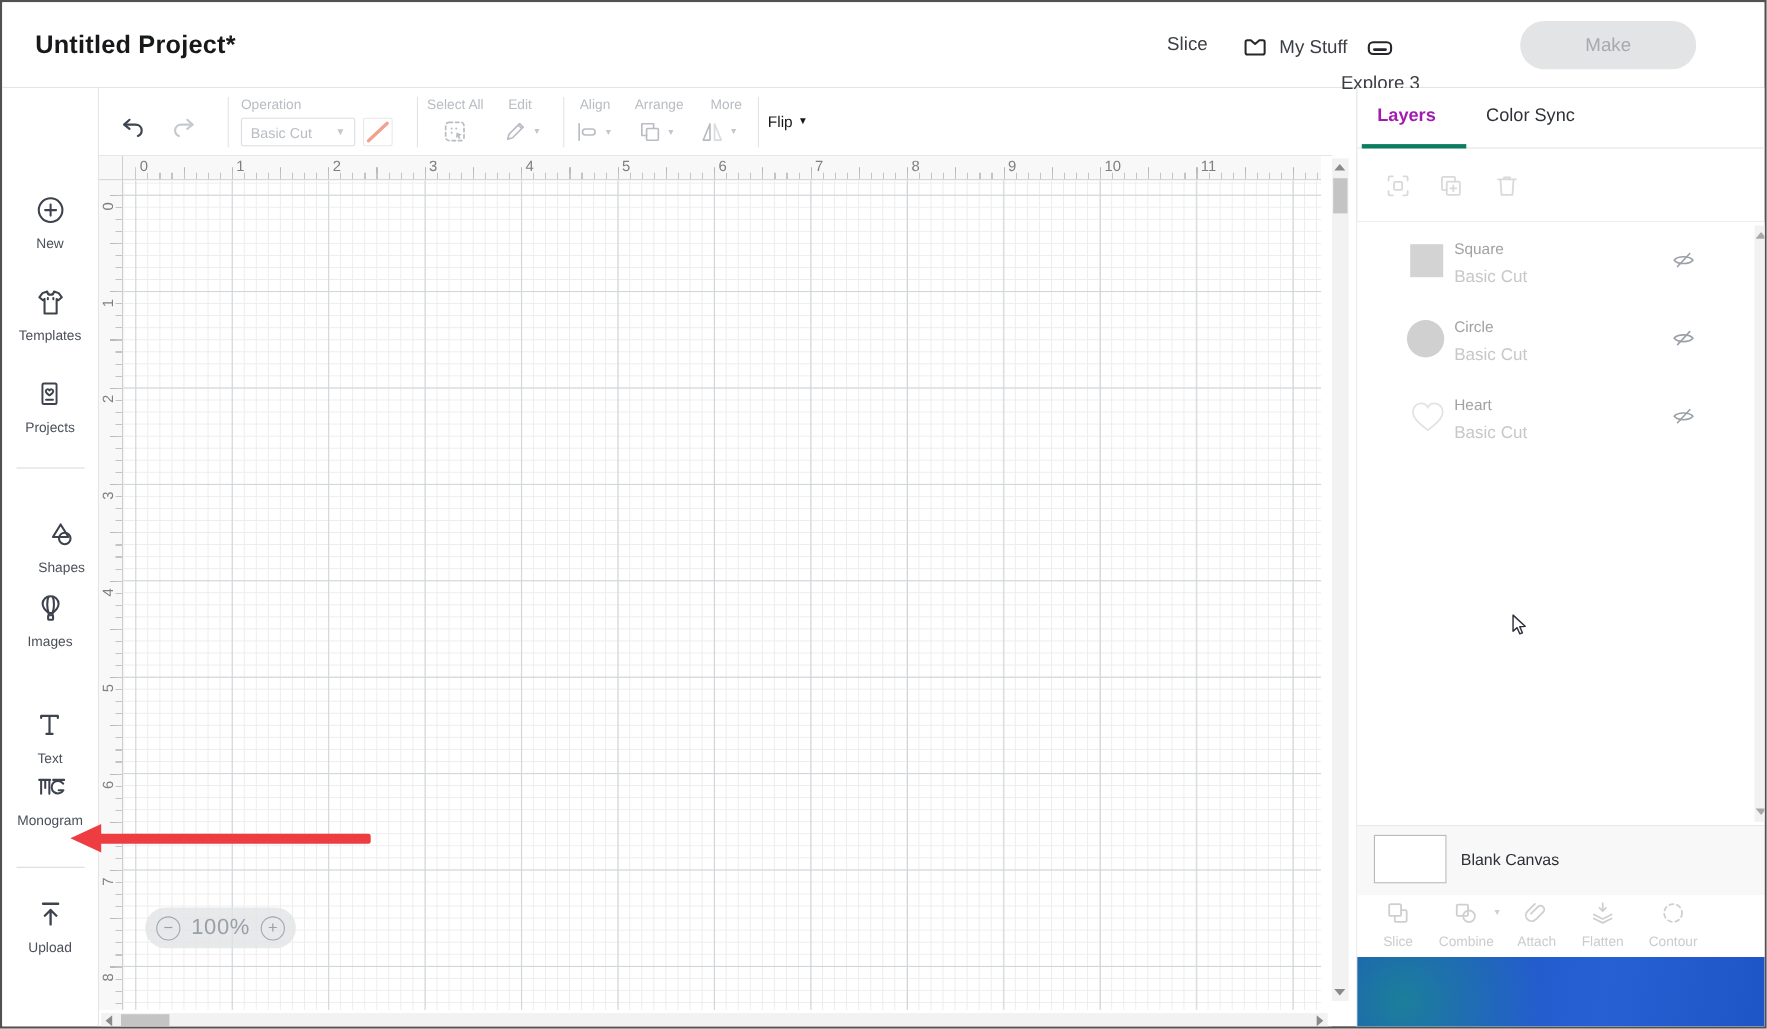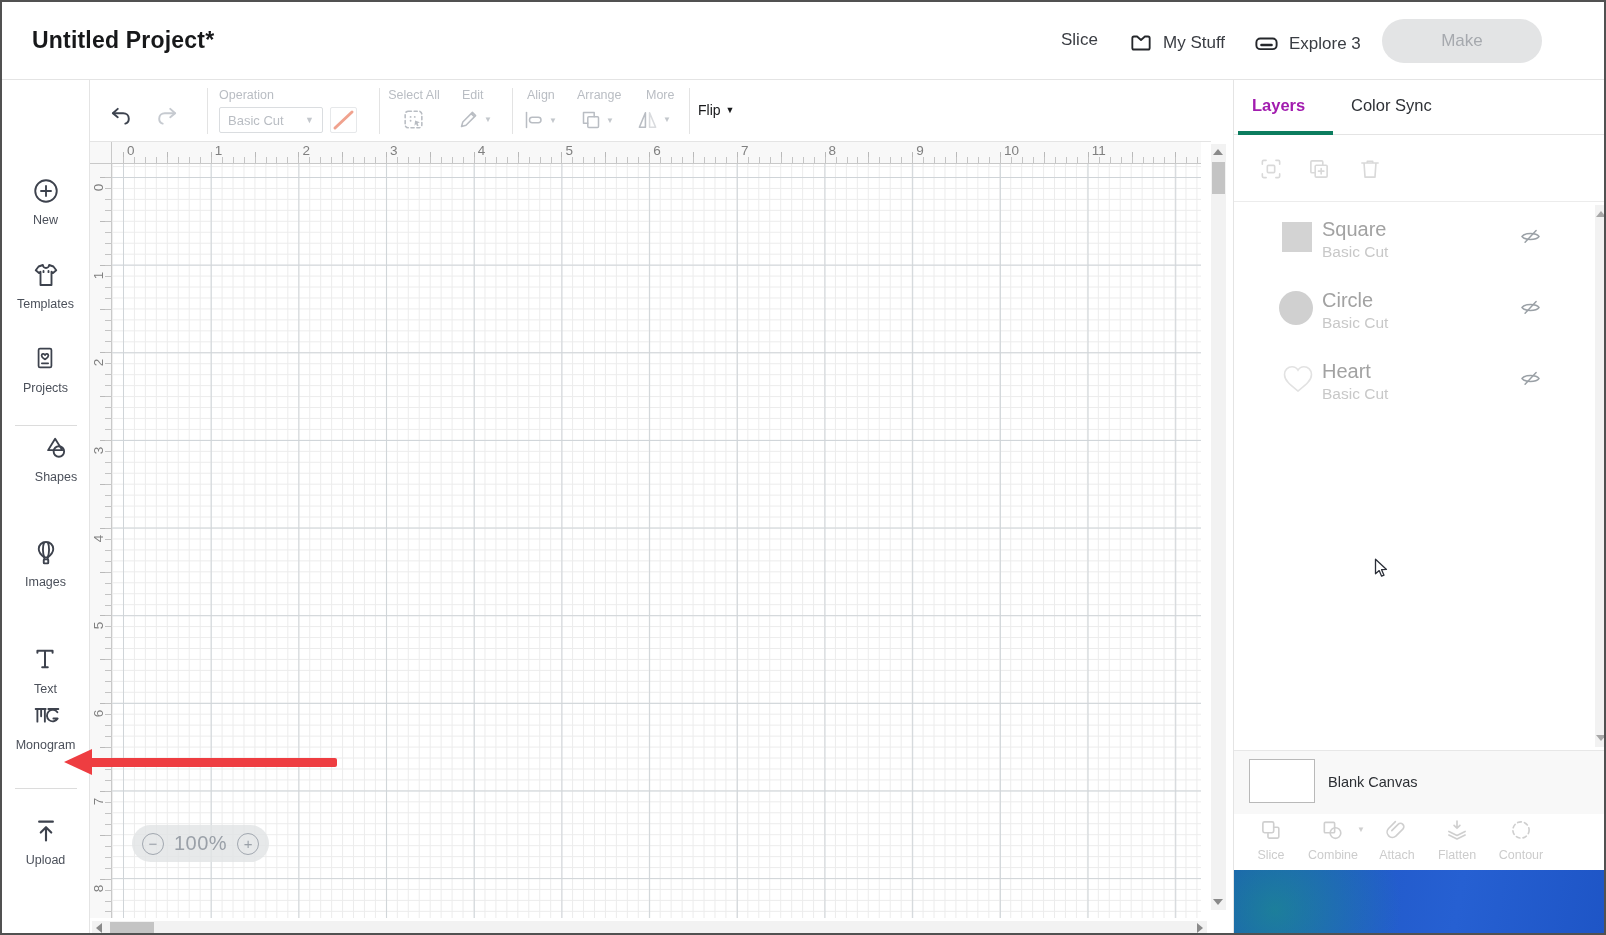--- a/index.html
+++ b/index.html
@@ -11,21 +11,21 @@
   }
   svg { display:block; }
   .ic { fill:none; stroke:currentColor; stroke-width:1.5; stroke-linecap:round; stroke-linejoin:round; }
 
   
   #topbar { position:absolute; left:0; top:0; width:100%; height:78px; background:#fff; border-bottom:1px solid #e4e4e4; }
   #title { position:absolute; left:30px; top:25px; font-size:23px; font-weight:700; color:#17181a; letter-spacing:.2px; }
   .hd-item { position:absolute; top:28px; display:flex; align-items:center; gap:9px; font-size:17px; color:#3a3d43; cursor:pointer; }
   #hd-save { left:1059px; }
   #hd-mystuff { left:1126px; }
-  #hd-machine { left:1251px; }
+  #hd-machine { left:1217px;flex-direction:column; }
   #make-btn { position:absolute; left:1380px; top:17px; width:160px; height:44px; border-radius:22px;
     background:#e3e4e5; color:#a6a9ae; font-size:17px; display:flex; align-items:center; justify-content:center; }
 
   
   #sidebar { position:absolute; left:0; top:78px; width:88px; height:857px; background:#fff; border-right:1px solid #e4e4e4; }
   .side-item { position:absolute; left:0; width:87px; text-align:center; color:#3d424d; cursor:pointer; }
   .side-item .sicon { display:inline-block; width:30px; height:30px; color:#3d424d; }
   .side-label { display:block; margin-top:3px; font-size:12.5px; color:#4b505a; }
   .side-div { position:absolute; left:13px; width:62px; height:1px; background:#dcdcdc; }
 
@@ -93,21 +93,21 @@
   #tab-layers { left:18px; color:#a21caf; font-weight:700; }
   #tab-colorsync { left:117px; color:#2e3136; }
   #tab-underline { position:absolute; left:4px; top:51px; width:95px; height:4px; background:#0c7d5f; }
   #layer-tools { position:absolute; left:0; top:55px; width:100%; height:67px; border-bottom:1px solid #ececec; }
   .ltool { position:absolute; top:21px; width:26px; height:26px; color:#d9d9d9; cursor:pointer; }
   #layers-list { position:absolute; left:0; top:122px; width:100%; height:548px; background:#fff; }
   .layer-row { position:absolute; left:0; width:100%; height:71px; cursor:pointer; }
   .l-thumb { position:absolute; left:48px; top:10px; }
   .thumb-square { width:30px; height:30px; background:#d3d3d3; }
   .thumb-circle { width:34px; height:34px; background:#d0d0d0; border-radius:50%; margin-left:-3px; margin-top:-2px; }
-  .l-name { position:absolute; left:88px; top:6px; font-size:20px; color:#a2a2a2; }
+  .l-name { position:absolute; left:88px; top:6px; font-size:14px; color:#a2a2a2; }
   .l-op { position:absolute; left:88px; top:31px; font-size:15.5px; color:#c8c8c8; }
   .l-eye { position:absolute; left:284px; top:12px; width:26px; height:26px; color:#9aa0a6; cursor:pointer; }
   #list-scroll { position:absolute; left:361px; top:3px; width:12px; height:542px; background:#f2f2f2; }
   #mat-row { position:absolute; left:0; top:670px; width:100%; height:64px; background:#f8f8f8; border-top:1px solid #e7e7e7; }
   #mat-thumb { position:absolute; left:15px; top:8px; width:66px; height:44px; background:#fff; border:1px solid #b9b9b9; }
   #mat-label { position:absolute; left:94px; top:23px; font-size:14.5px; color:#2c2f34; }
   #actions { position:absolute; left:0; top:734px; width:100%; height:56px; background:#fff; }
   .act { position:absolute; top:3px; width:52px; text-align:center; color:#d2d2d2; cursor:pointer; }
   .act .aicon { display:inline-block; width:26px; height:26px; color:#cfcfcf; }
   .act-label { display:block; font-size:12.5px; color:#ccc; margin-top:1px; }
@@ -163,21 +163,21 @@
           </svg></span><span class="side-label">New</span></div>
       <div class="side-item" style="top: 180px;"><span class="sicon"><svg class="ic" viewBox="0 0 24 24" width="30" height="30">
             <path d="M9.5 4 6.1 5.2 3.8 8.2l2.6 2.2 1.2-1V20h8.8V9.4l1.2 1 2.6-2.2-2.3-3L14.5 4c-.2 1.6-1.2 2.4-2.5 2.4S9.7 5.6 9.5 4z"></path>
             <path d="M10 8.8v.9M14 8.8v.9"></path>
           </svg></span><span class="side-label">Templates</span></div>
       <div class="side-item" style="top: 264px;"><span class="sicon"><svg class="ic" viewBox="0 0 24 24" width="28" height="28">
             <rect x="6.5" y="4" width="11" height="16" rx="1.2"></rect>
             <path d="M12 9.4c-.8-1.5-2.9-1-2.9.6 0 1.3 1.6 2.3 2.9 3.2 1.3-.9 2.9-1.9 2.9-3.2 0-1.6-2.1-2.1-2.9-.6z"></path>
             <path d="M9.3 16.6h5.4"></path>
           </svg></span><span class="side-label">Projects</span></div>
-      <div class="side-item" style="top: 353px; padding-left: 21px;"><span class="sicon"><svg class="ic" viewBox="0 0 24 24" width="30" height="30">
+      <div class="side-item" style="top: 391px; padding-left: 21px;"><span class="sicon"><svg class="ic" viewBox="0 0 24 24" width="30" height="30">
             <path d="M11.3 4.6 17 13.7H5.7z"></path>
             <circle cx="14.3" cy="14.8" r="4.2"></circle>
           </svg></span><span class="side-label">Shapes</span></div>
       <div class="side-item" style="top: 458px;"><span class="sicon"><svg class="ic" viewBox="0 0 24 24" width="30" height="30">
             <path d="M12 3.2c-3.4 0-5.8 2.4-5.8 5.5 0 3.3 2.9 5.6 4.5 6.8h2.6c1.6-1.2 4.5-3.5 4.5-6.8 0-3.1-2.4-5.5-5.8-5.5z"></path>
             <path d="M10.5 3.6c-1.3 2.6-1.3 9.1.2 11.9M13.5 3.6c1.3 2.6 1.3 9.1-.2 11.9"></path>
             <path d="M10.7 15.5v1.6M13.3 15.5v1.6"></path>
             <rect x="10.2" y="17.1" width="3.6" height="3.2" rx=".5"></rect>
           </svg></span><span class="side-label">Images</span></div>
       <div class="side-item" style="top: 565px;"><span class="sicon"><svg class="ic" viewBox="0 0 24 24" width="28" height="28" style="stroke-width:1.7">

